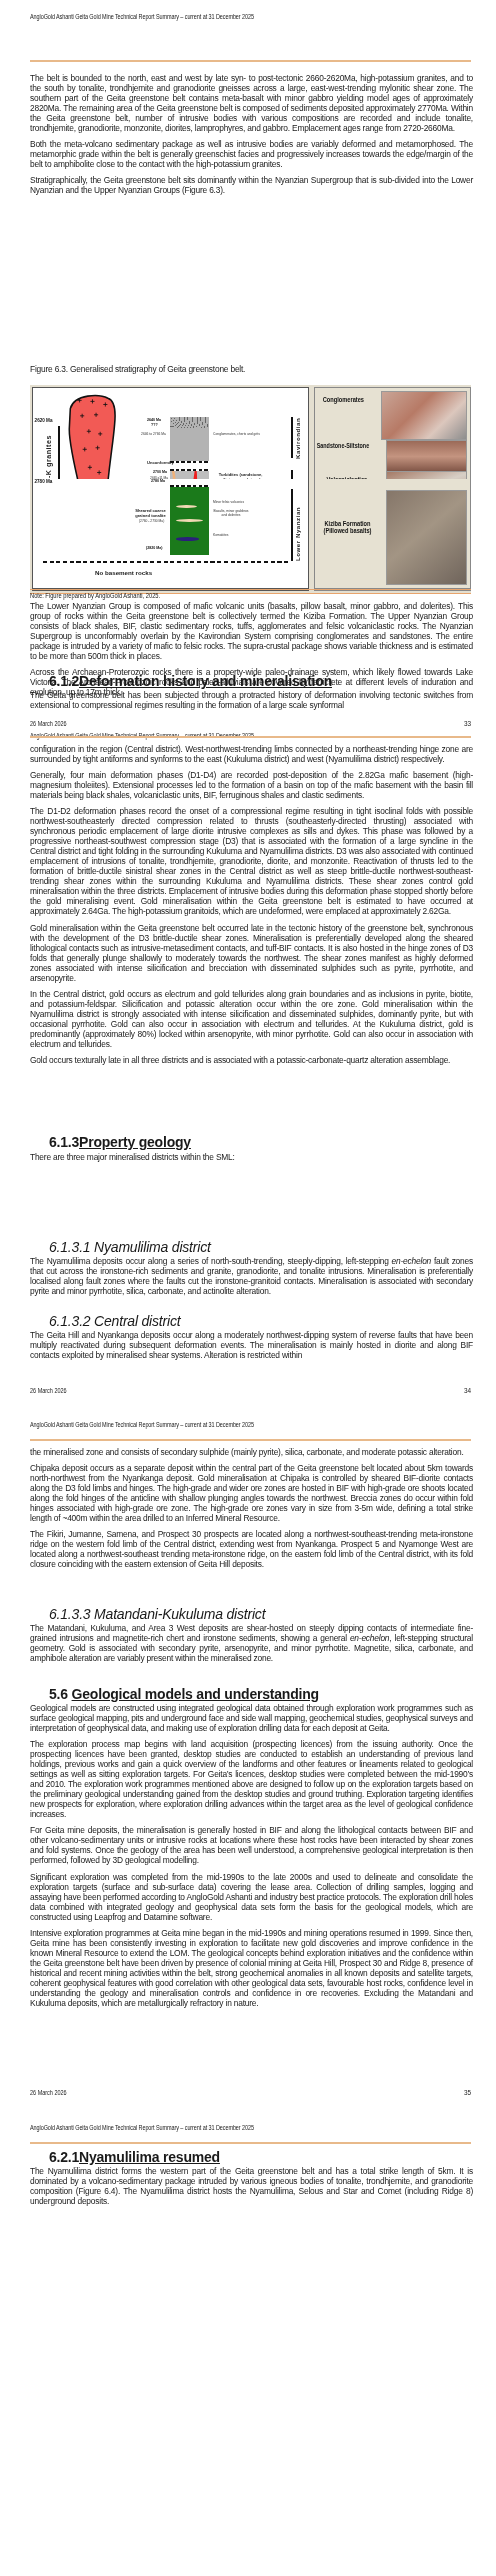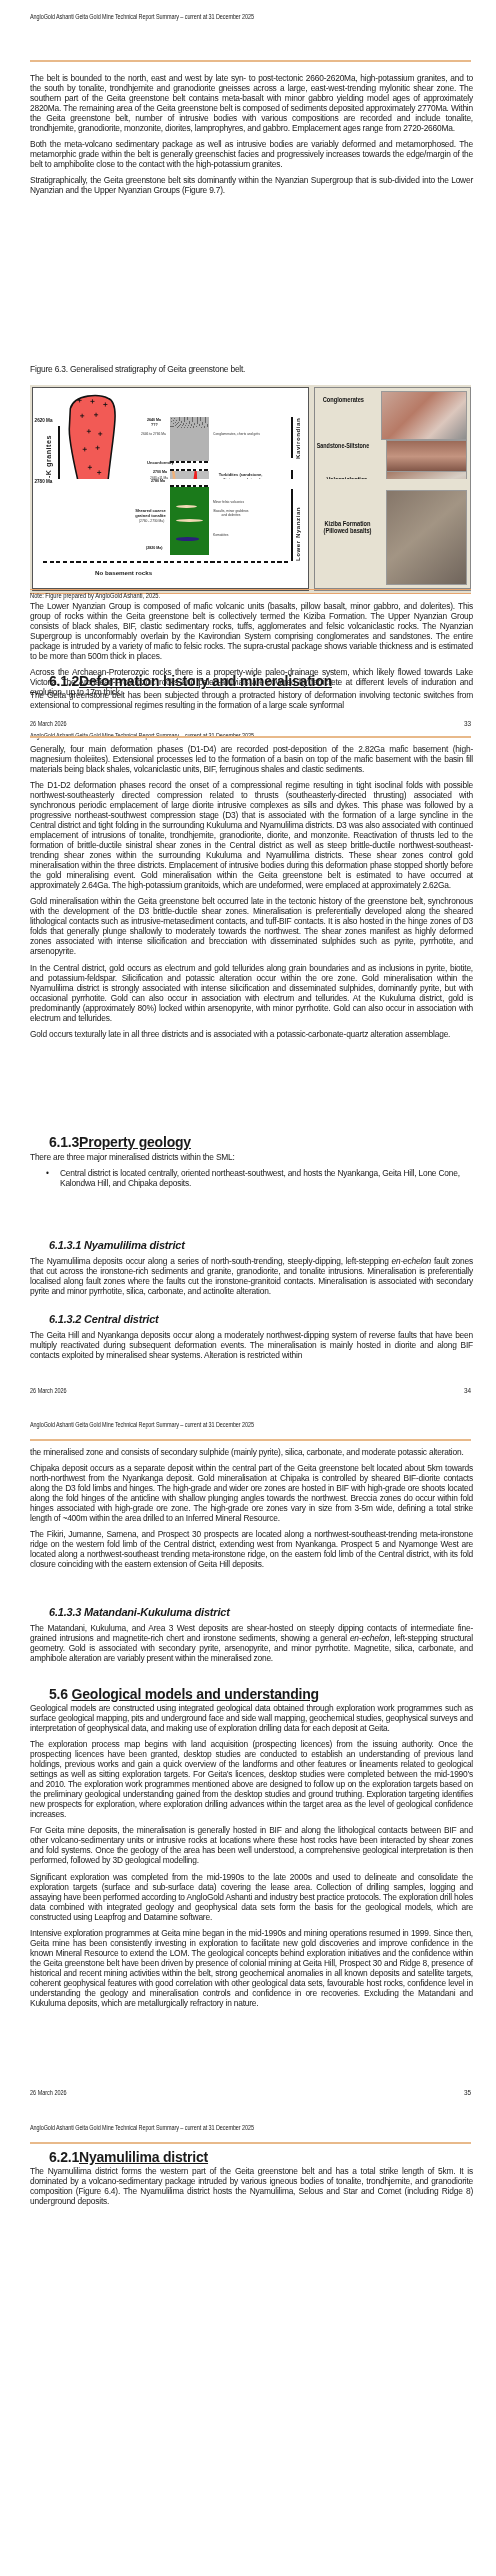--- a/index.html
+++ b/index.html
@@ -7,21 +7,21 @@
   .hdr{position:absolute;left:30px;font-size:6.4px;letter-spacing:-0.1px;color:#222;transform:scaleX(0.86);transform-origin:left;white-space:nowrap;}
   .hrule{position:absolute;left:30px;width:441px;height:1.5px;background:#e8b98a;}
   .ftr{position:absolute;left:30px;width:441px;font-size:6.4px;color:#222;}
   .ftr .l{position:absolute;left:0;transform:scaleX(0.86);transform-origin:left;}
   .ftr .r{position:absolute;right:0;}
   .txt{position:absolute;left:30px;width:443px;font-size:8.4px;line-height:10px;text-align:justify;letter-spacing:-0.2px;color:#1a1a1a;}
   .txt p{margin:0 0 6.2px 0;}
   .h3{position:absolute;left:49px;font-size:14px;font-weight:bold;letter-spacing:-0.2px;}
   .h3 .num{display:inline-block;width:30px;}
   .h3 .t{text-decoration:underline;}
-  .h4{position:absolute;left:49px;font-size:11px;font-style:italic;letter-spacing:-0.2px;font-weight:bold;}
+  .h4{position:absolute;left:49px;font-size:14px;font-style:italic;letter-spacing:-0.2px;}
   ul.bul{margin:0 0 5.2px 0;padding:0 0 0 30px;list-style:none;}
   ul.bul li{position:relative;margin:0 0 0 0;text-align:left;padding-right:8.2px;}
   ul.bul li:before{content:"\2022";position:absolute;left:-14px;}
   .figbox{position:absolute;left:30px;top:385px;width:441px;height:208px;background:#e4dfd0;border-bottom:1px solid #e8a46c;}
   .figleft{position:absolute;left:2.1px;top:2.1px;width:275px;height:202px;background:#fff;border:0.5px solid #555;}
   .figright{position:absolute;left:284px;top:2.1px;width:155px;height:202px;background:#e6e1d2;border:0.5px solid #888;}
   .lith{position:absolute;font-weight:bold;font-size:6.7px;color:#111;text-align:center;transform:scaleX(0.85);}
   .photo{position:absolute;border:0.5px solid #999;}
   .vlab{position:absolute;font-weight:bold;font-size:7.2px;color:#222;white-space:nowrap;transform-origin:left top;transform:rotate(-90deg);letter-spacing:0.5px;}
   .tiny{position:absolute;font-size:3.3px;color:#333;white-space:nowrap;}
@@ -33,21 +33,21 @@
 </style>
 </head>
 <body>
 
 <div class="hdr" style="top:13.4px">AngloGold Ashanti Geita Gold Mine Technical Report Summary – current at 31 December 2025</div>
 <div class="hrule" style="top:60px"></div>
 
 <div class="txt" style="top:73px">
   <p>The belt is bounded to the north, east and west by late syn- to post-tectonic 2660-2620Ma, high-potassium granites, and to the south by tonalite, trondhjemite and granodiorite gneisses across a large, east-west-trending mylonitic shear zone. The southern part of the Geita greenstone belt contains meta-basalt with minor gabbro yielding model ages of approximately 2820Ma. The remaining area of the Geita greenstone belt is composed of sediments deposited approximately 2770Ma. Within the Geita greenstone belt, number of intrusive bodies with various compositions are recorded and include tonalite, trondhjemite, granodiorite, monzonite, diorites, lamprophyres, and gabbro. Emplacement ages range from 2720-2660Ma.</p>
   <p>Both the meta-volcano sedimentary package as well as intrusive bodies are variably deformed and metamorphosed. The metamorphic grade within the belt is generally greenschist facies and progressively increases towards the edge/margin of the belt to amphibolite close to the contact with the high-potassium granites.</p>
-  <p>Stratigraphically, the Geita greenstone belt sits dominantly within the Nyanzian Supergroup that is sub-divided into the Lower Nyanzian and the Upper Nyanzian Groups (Figure 9.7).</p>
+  <p>Stratigraphically, the Geita greenstone belt sits dominantly within the Nyanzian Supergroup that is sub-divided into the Lower Nyanzian and the Upper Nyanzian Groups (Figure 6.3).</p>
 </div>
 <div class="caption" style="top:364px">Figure 6.3. Generalised stratigraphy of Geita greenstone belt.</div>
 
 <div class="figbox">
   <div class="figleft">
 
     <div class="age" style="left:1.5px;top:30px">2620 Ma</div>
     <div class="vbar" style="left:25px;top:38px;height:82px"></div>
     <div class="age" style="left:1.5px;top:125px">2690 Ma</div>
     <div class="vbar" style="left:25px;top:124px;height:70px"></div>
@@ -163,31 +163,31 @@
 
 <div class="ftr" style="top:720px">
   <span class="l">26 March 2026</span>
   <span class="r">33</span>
 </div>
 
 <div class="hdr" style="top:717px;top:718px;top:718px;top:719px;top:719px;top:720px;top:720px;top:721px;top:721px;top:722px;top:722px;top:723px;top:723px;top:724px;top:724px;top:725px;top:725px;top:726px;top:726px;top:727px;top:727px;top:728px;top:728px;top:729px;top:730px;top:730px;top:731px;top:731px;top:732px">AngloGold Ashanti Geita Gold Mine Technical Report Summary – current at 31 December 2025</div>
 <div class="hrule" style="top:736px"></div>
 
 <div class="txt" style="top:744px">
+  <p>configuration in the region (Central district). West-northwest-trending limbs connected by a northeast-trending hinge zone are surrounded by tight antiforms and synforms to the east (Kukuluma district) and west (Nyamulilima district) respectively.</p>
   <p>Generally, four main deformation phases (D1-D4) are recorded post-deposition of the 2.82Ga mafic basement (high-magnesium tholeiites). Extensional processes led to the formation of a basin on top of the mafic basement with the basin fill materials being black shales, volcaniclastic units, BIF, ferruginous shales and clastic sediments.</p>
   <p>The D1-D2 deformation phases record the onset of a compressional regime resulting in tight isoclinal folds with possible northwest-southeasterly directed compression related to thrusts (southeasterly-directed thrusting) associated with synchronous periodic emplacement of large diorite intrusive complexes as sills and dykes. This phase was followed by a progressive northeast-southwest compression stage (D3) that is associated with the formation of a large syncline in the Central district and tight folding in the surrounding Kukuluma and Nyamulilima districts. D3 was also associated with continued emplacement of intrusions of tonalite, trondhjemite, granodiorite, diorite, and monzonite. Reactivation of thrusts led to the formation of brittle-ductile sinistral shear zones in the Central district as well as steep brittle-ductile northwest-southeast-trending shear zones within the surrounding Kukuluma and Nyamulilima districts. These shear zones control gold mineralisation within the three districts. Emplacement of intrusive bodies during this deformation phase stopped shortly before the gold mineralising event. Gold mineralisation within the Geita greenstone belt is estimated to have occurred at approximately 2.64Ga. The high-potassium granitoids, which are undeformed, were emplaced at approximately 2.62Ga.</p>
   <p>Gold mineralisation within the Geita greenstone belt occurred late in the tectonic history of the greenstone belt, synchronous with the development of the D3 brittle-ductile shear zones. Mineralisation is preferentially developed along the sheared lithological contacts such as intrusive-metasediment contacts, and tuff-BIF contacts. It is also hosted in the hinge zones of D3 folds that generally plunge shallowly to moderately towards the northwest. The shear zones manifest as highly deformed zones associated with intense silicification and brecciation with disseminated sulphides such as pyrite, pyrrhotite, and arsenopyrite.</p>
   <p>In the Central district, gold occurs as electrum and gold tellurides along grain boundaries and as inclusions in pyrite, biotite, and potassium-feldspar. Silicification and potassic alteration occur within the ore zone. Gold mineralisation within the Nyamulilima district is strongly associated with intense silicification and disseminated sulphides, dominantly pyrite, but with occasional pyrrhotite. Gold can also occur in association with electrum and tellurides. At the Kukuluma district, gold is predominantly (approximately 80%) locked within arsenopyrite, with minor pyrrhotite. Gold can also occur in association with electrum and tellurides.</p>
   <p>Gold occurs texturally late in all three districts and is associated with a potassic-carbonate-quartz alteration assemblage.</p>
 </div>
 <div class="h3" style="top:1134px"><span class="num">6.1.3</span><span class="t">Property geology</span></div>
 <div class="txt" style="top:1152px">
   <p>There are three major mineralised districts within the SML:</p>
   <ul class="bul">
-    <li>Central district is located centrally, oriented northeast-southwest, and hosts the Nyankanga, Geita Hill, Lone Cone, Kalondwa Hill, and Chipaka deposits.</li>
   </ul>
 </div>
 <div class="h4" style="top:1239px">6.1.3.1 Nyamulilima district</div>
 <div class="txt" style="top:1256px">
   <p><span>The Nyamulilima deposits occur along a series of north-south-trending, steeply-dipping, left-stepping </span><em>en-echelon</em><span> fault zones that cut across the ironstone-rich sediments and granite, granodiorite, and tonalite intrusions. Mineralisation is preferentially localised along fault zones where the faults cut the ironstone-granitoid contacts. Mineralisation is associated with secondary pyrite and minor pyrrhotite, silica, carbonate, and actinolite alteration.</span></p>
 </div>
 <div class="h4" style="top:1313px">6.1.3.2 Central district</div>
 <div class="txt" style="top:1330px">
   <p>The Geita Hill and Nyankanga deposits occur along a moderately northwest-dipping system of reverse faults that have been multiply reactivated during subsequent deformation events. The mineralisation is mainly hosted in diorite and along BIF contacts exploited by mineralised shear systems. Alteration is restricted within</p>
 </div>
@@ -215,21 +215,21 @@
   <p>Significant exploration was completed from the mid-1990s to the late 2000s and used to delineate and consolidate the exploration targets (surface and sub-surface data) covering the lease area. Collection of drilling samples, logging and assaying have been performed according to AngloGold Ashanti and industry best practice protocols. The exploration drill holes data combined with integrated geology and geophysical data sets form the basis for the geological models, which are constructed using Leapfrog and Datamine software.</p>
   <p>Intensive exploration programmes at Geita mine began in the mid-1990s and mining operations resumed in 1999. Since then, Geita mine has been consistently investing in exploration to facilitate new gold discoveries and improve confidence in the known Mineral Resource to extend the LOM. The geological concepts behind exploration initiatives and the confidence within the Geita greenstone belt have been driven by presence of colonial mining at Geita Hill, Prospect 30 and Ridge 8, presence of historical and recent mining activities within the belt, strong geochemical anomalies in all known deposits and satellite targets, coherent geophysical features with good correlation with other geological data sets, favourable host rocks, confidence level in understanding the geology and mineralisation controls and confidence in ore recoveries. Excluding the Matandani and Kukuluma deposits, which are metallurgically refractory in nature.</p>
 </div>
 <div class="ftr" style="top:2089px">
   <span class="l">26 March 2026</span>
   <span class="r">35</span>
 </div>
 
 <div class="hdr" style="top:2124px">AngloGold Ashanti Geita Gold Mine Technical Report Summary – current at 31 December 2025</div>
 <div class="hrule" style="top:2142px"></div>
-<div class="h3" style="top:2149px"><span class="num">6.2.1</span><span class="t">Nyamulilima district</span></div>
+<div class="h3" style="top:2149px"><span class="num">6.2.1</span><span class="t">Nyamulilima resumed</span></div>
 <div class="txt" style="top:2166px">
   <p>The Nyamulilima district forms the western part of the Geita greenstone belt and has a total strike length of 5km. It is dominated by a volcano-sedimentary package intruded by various igneous bodies of tonalite, trondhjemite, and granodiorite composition (Figure 6.4). The Nyamulilima district hosts the Nyamulilima, Selous and Star and Comet (including Ridge 8) underground deposits.</p>
 </div>
 <div class="ftr" style="top:2793px">
   
   
 </div>
 
 
 </body></html>

